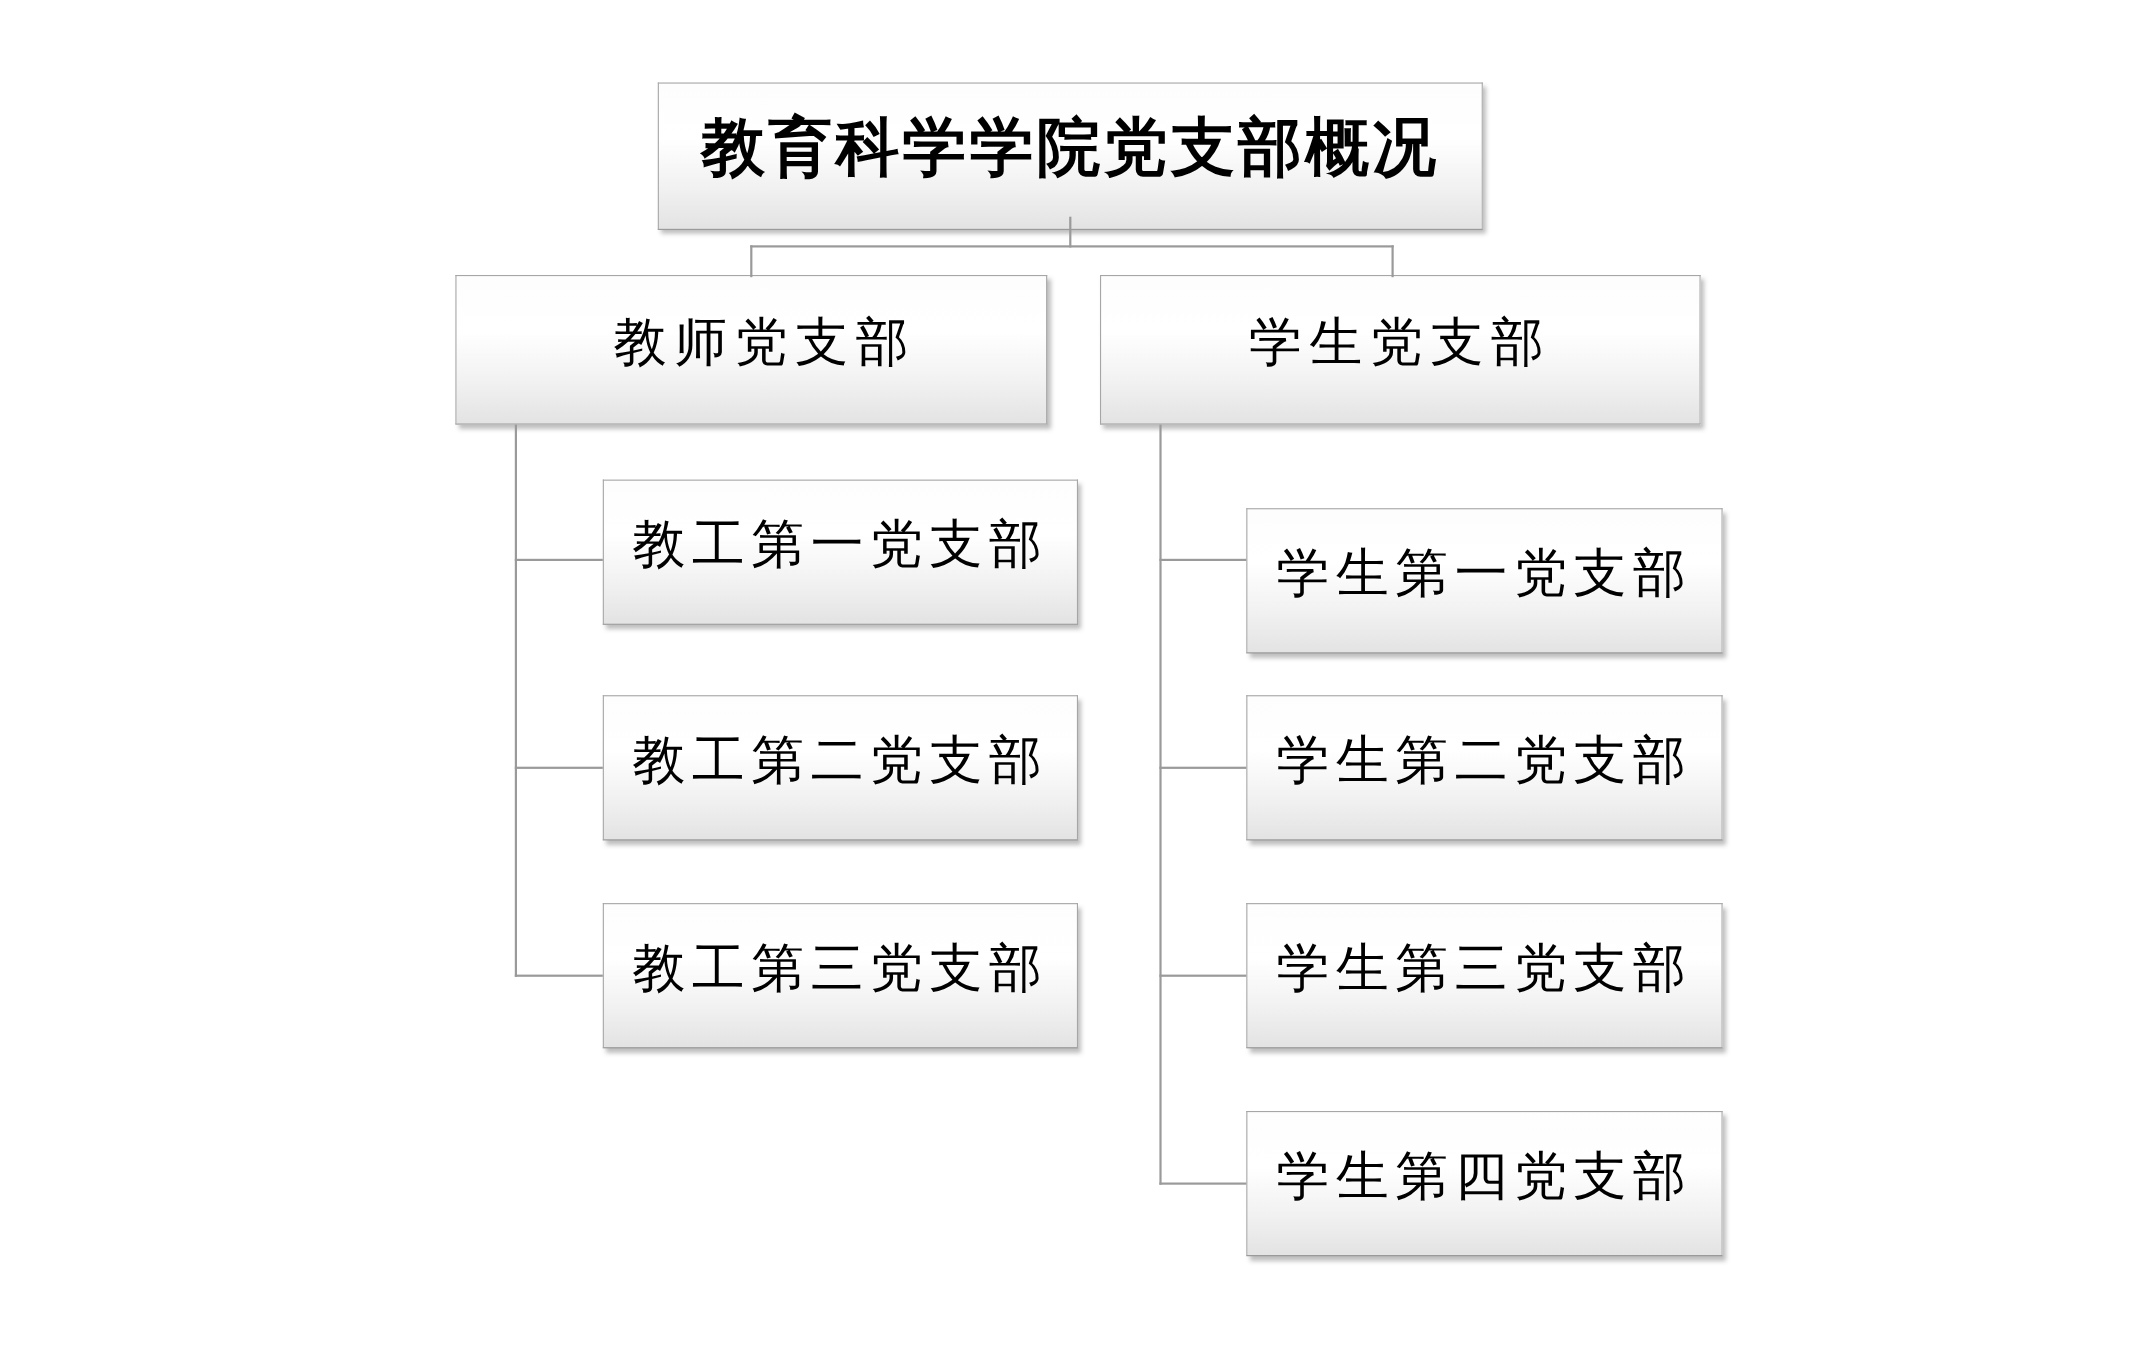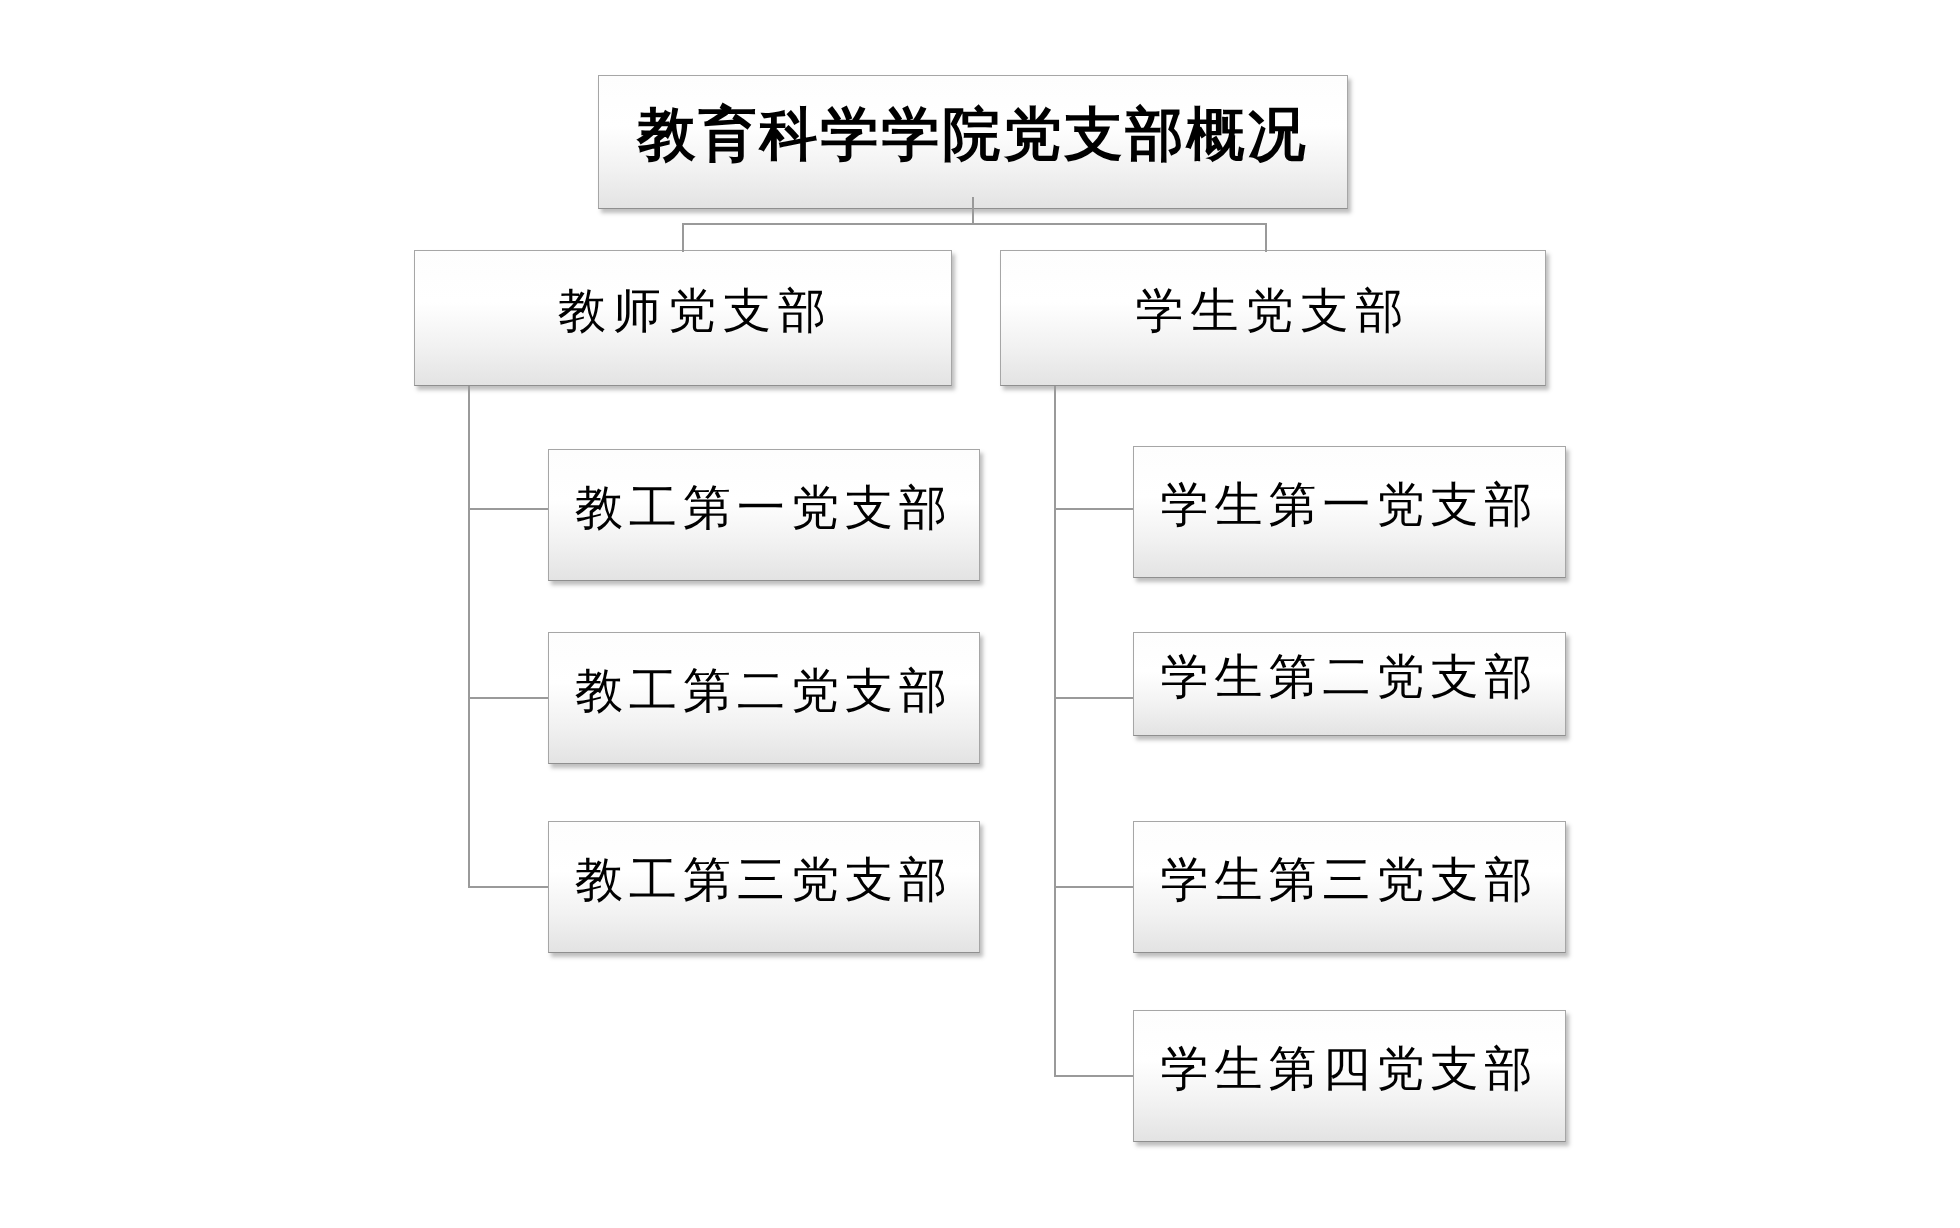--- a/index.html
+++ b/index.html
@@ -55,26 +55,26 @@
 </head>
 <body>
 
 <div id="canvas">
 
   <div class="node title" style="left:598px; top:63px; width:750px; height:134px;margin-top:12px;">教育科学学院党支部概况</div>
 
   <div class="node branch" style="left:414px; top:250px; width:538px; height:136px;padding-left:25px;">教师党支部</div>
   <div class="node branch" style="left:1000px; top:250px; width:546px; height:136px;">学生党支部</div>
 
-  <div class="node leaf" style="left:548px; top:449px; width:432px; height:132px;text-align:right;">教工第一党支部</div>
+  <div class="node leaf" style="left:548px; top:436px; width:432px; height:132px;text-align:right;">教工第一党支部</div>
   <div class="node leaf" style="left:548px; top:632px; width:432px; height:132px;">教工第二党支部</div>
   <div class="node leaf" style="left:548px; top:821px; width:432px; height:132px;">教工第三党支部</div>
 
-  <div class="node leaf" style="left:1133px; top:446px; width:433px; height:132px;">学生第一党支部</div>
-  <div class="node leaf" style="left:1133px; top:632px; width:433px; height:104px;">学生第二党支部</div>
+  <div class="node leaf" style="left:1133px; top:462px; width:433px; height:132px;">学生第一党支部</div>
+  <div class="node leaf" style="left:1133px; top:632px; width:433px; height:132px;">学生第二党支部</div>
   <div class="node leaf" style="left:1133px; top:821px; width:433px; height:132px;">学生第三党支部</div>
   <div class="node leaf" style="left:1133px; top:1010px; width:433px; height:132px;">学生第四党支部</div>
 
   <div class="conn" style="left:972px; top:197px; width:2px; height:28px;"></div>
   <div class="conn" style="left:682px; top:223px; width:585px; height:2px;"></div>
   <div class="conn" style="left:682px; top:223px; width:2px; height:29px;"></div>
   <div class="conn" style="left:1265px; top:223px; width:2px; height:29px;"></div>
 
   <div class="conn" style="left:468px; top:386px; width:2px; height:502px;"></div>
   <div class="conn" style="left:468px; top:508px; width:80px; height:2px;"></div>

